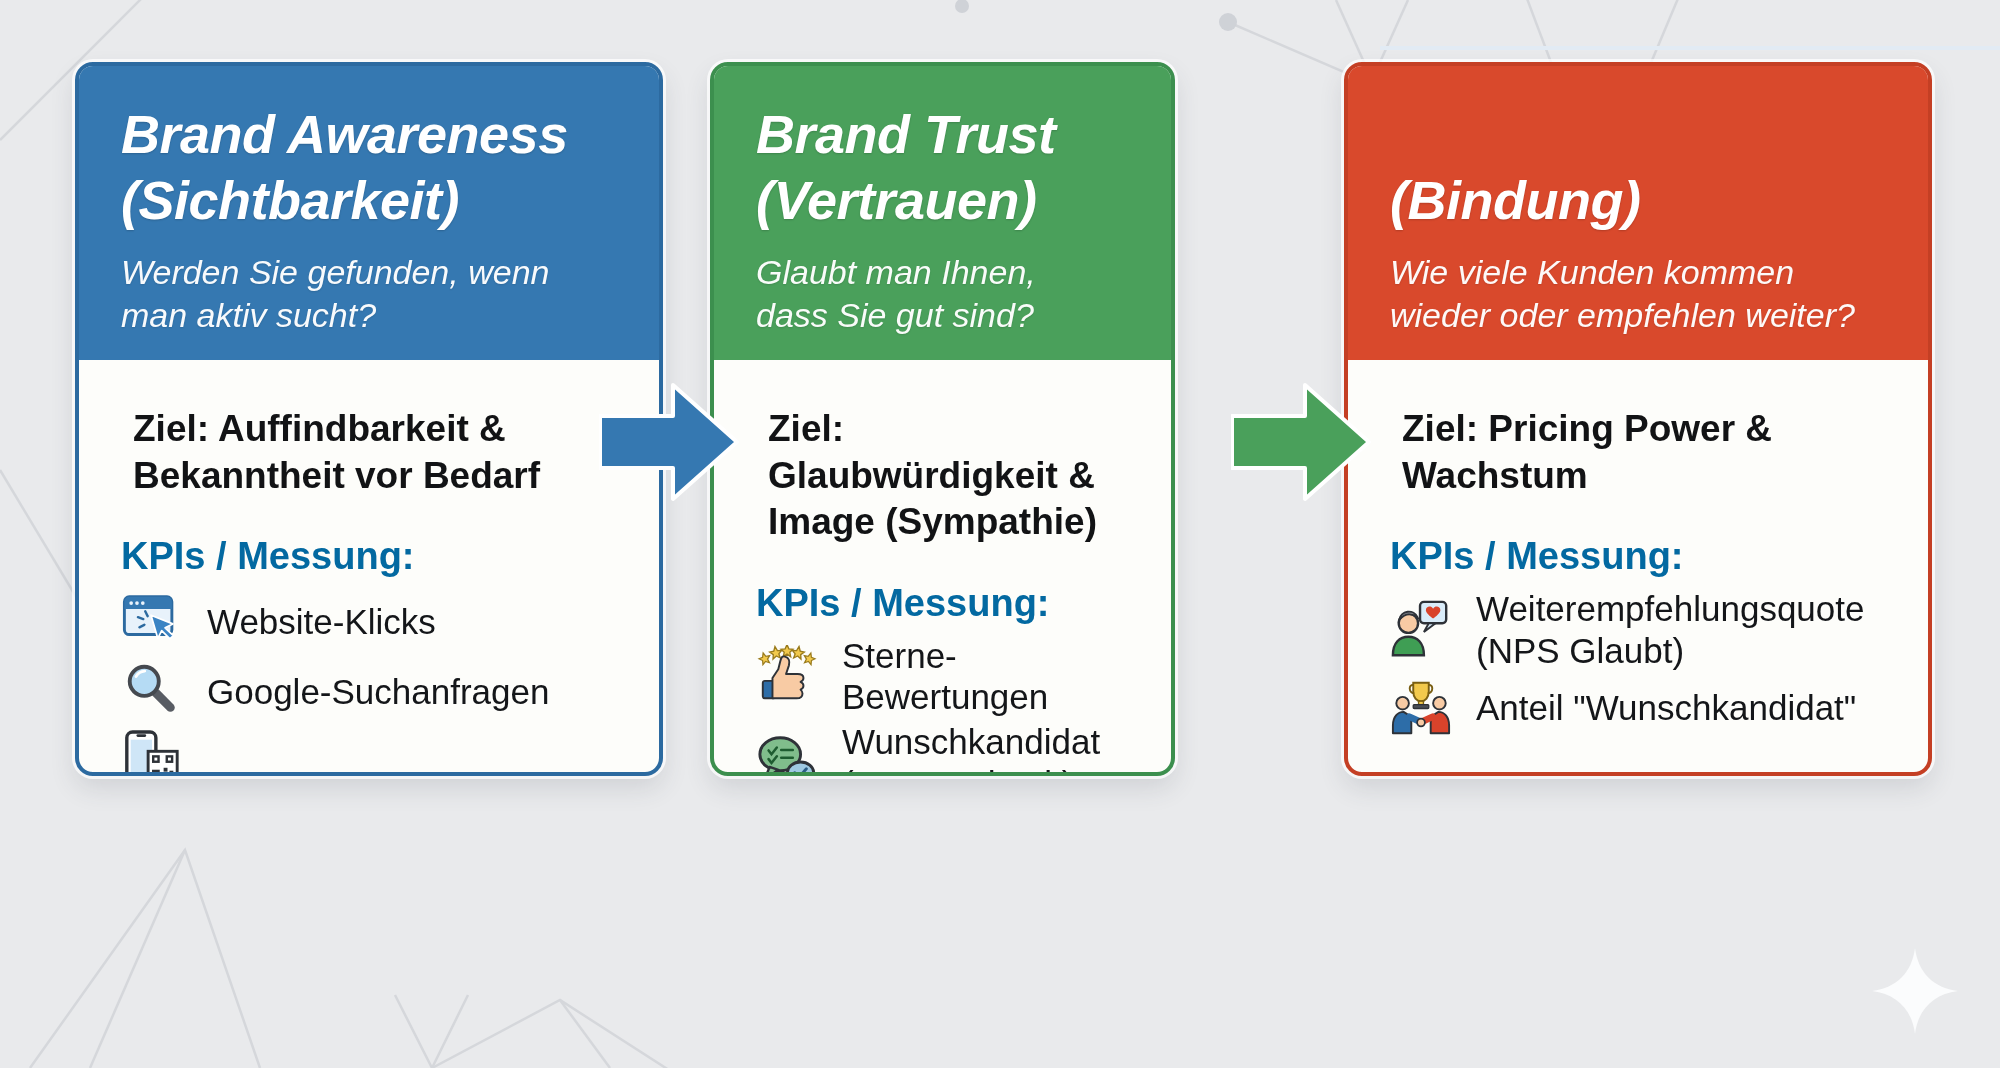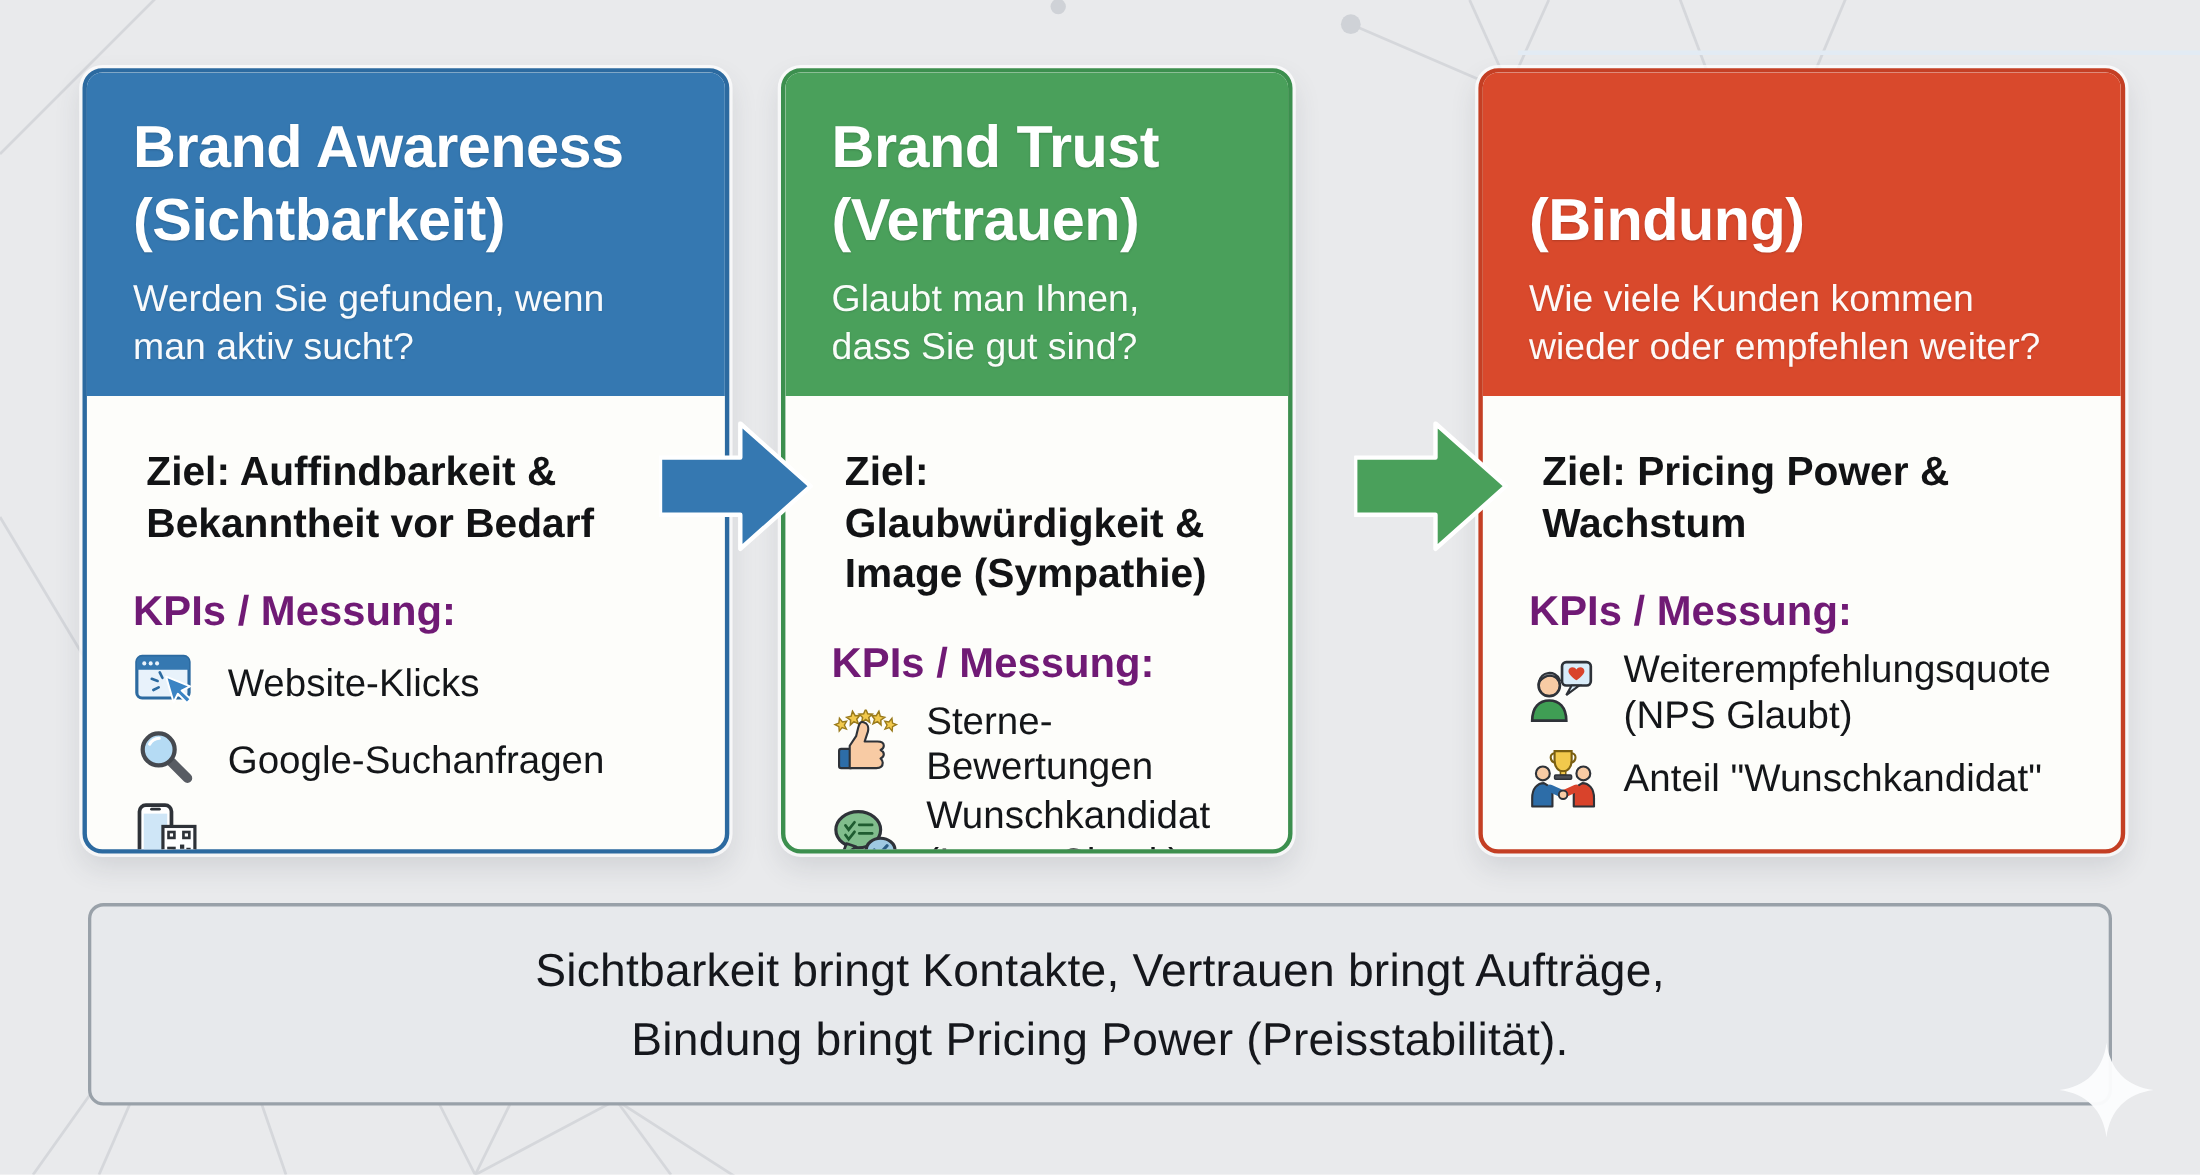--- a/index.html
+++ b/index.html
@@ -10,29 +10,29 @@
   
   .card{position:absolute;top:62px;height:714px;box-sizing:border-box;
         background:#fdfdfa;border:4px solid var(--card-border,#888);
         border-radius:18px;overflow:hidden;z-index:2;
         box-shadow:0 0 0 3px rgba(255,255,255,.75),0 12px 26px rgba(60,65,75,.14);}
   .card-1{left:75px;width:588px;}
   .card-2{left:710px;width:465px;}
   .card-3{left:1344px;width:588px;}
 
   .card-header{height:294px;box-sizing:border-box;background:var(--card-fill,#777);
-               padding:36px 56px 0 42px;color:#fff;}
+               padding:36px 56px 0 42px;color:#fff;font-style:italic;}
   .card-title{margin:0;font-size:54px;font-weight:700;line-height:1.22;letter-spacing:-.5px;
               text-shadow:0 1px 2px rgba(0,0,0,.18);}
   .card-question{margin:17px 0 0;font-size:34px;font-weight:400;line-height:1.27;
                  color:rgba(255,255,255,.97);text-shadow:0 1px 2px rgba(0,0,0,.12);}
 
   .card-body{padding:34px 36px 0 42px;box-sizing:border-box;}
   .goal{margin:12px;font-size:37px;font-weight:700;line-height:1.26;color:#121315;}
-  .kpi-heading{margin:36px 0 0;font-size:38px;font-weight:700;color:#701a75;}
+  .kpi-heading{margin:36px 0 0;font-size:38px;font-weight:700;color:#0369a1;}
   .kpi-list{list-style:none;margin:10px 0 0;padding:0;}
   .kpi-item{display:flex;align-items:center;gap:24px;margin-top:4px;min-height:66px;}
   .kpi-icon{width:62px;height:62px;flex:0 0 62px;}
   .kpi-icon svg{width:100%;height:100%;display:block;}
   .kpi-label{font-size:35px;line-height:1.18;color:#141619;}
 
   
   .arrow{position:absolute;top:383px;width:140px;height:120px;z-index:3;}
   .arrow svg{display:block;width:100%;height:100%;}
   .arrow polygon{fill:var(--arrow-fill,#666);stroke:#ffffff;stroke-width:4;stroke-linejoin:round;}
@@ -237,24 +237,20 @@
     <svg viewBox="0 0 140 120">
         <polygon points="1,33 74,33 74,2 138,59 74,116 74,85 1,85"></polygon>
       </svg>
   </div>
   <div class="arrow arrow-2" style="--arrow-fill: #4aa05b;">
     <svg viewBox="0 0 140 120">
         <polygon points="1,33 74,33 74,2 138,59 74,116 74,85 1,85"></polygon>
       </svg>
   </div>
 
-  <footer class="summary">
-    <p>Sichtbarkeit bringt Kontakte, Vertrauen bringt Aufträge,</p>
-    <p>Bindung bringt Pricing Power (Preisstabilität).</p>
-  </footer>
 
   <span class="sparkle">
     <svg viewBox="0 0 112 112">
       <path d="M56 0 C60 32 80 52 112 56 C80 60 60 80 56 112 C52 80 32 60 0 56 C32 52 52 32 56 0 Z" fill="#fbfcfd" opacity="0.97"></path>
     </svg>
   </span>
 
 </div>
 
 </body></html>

